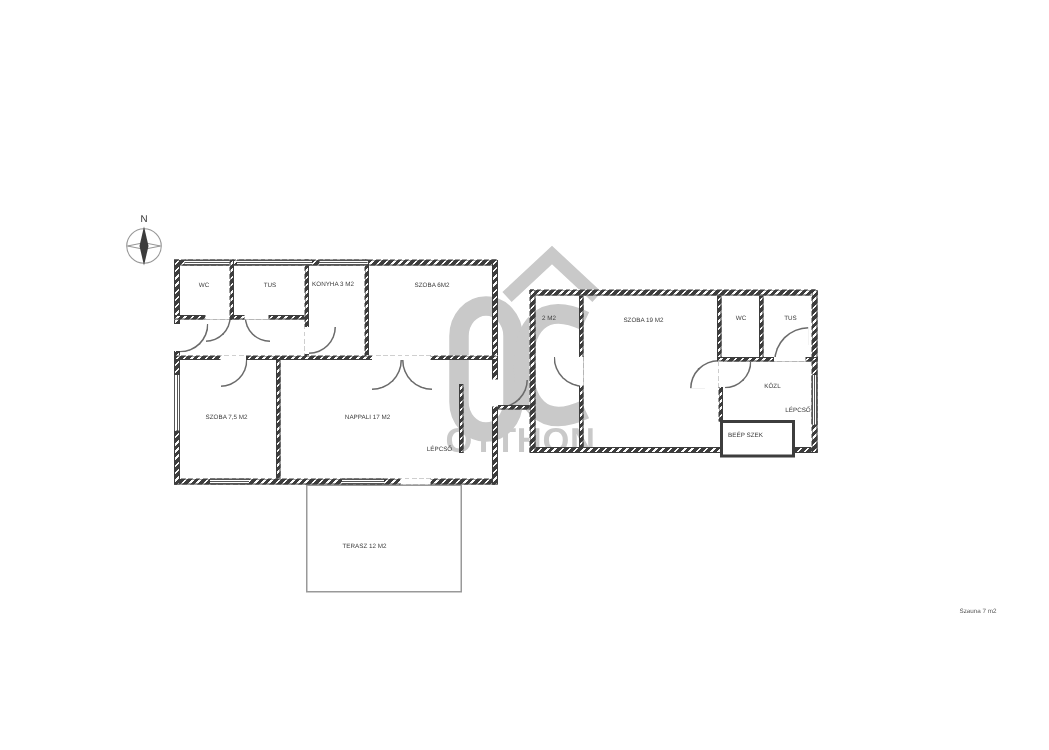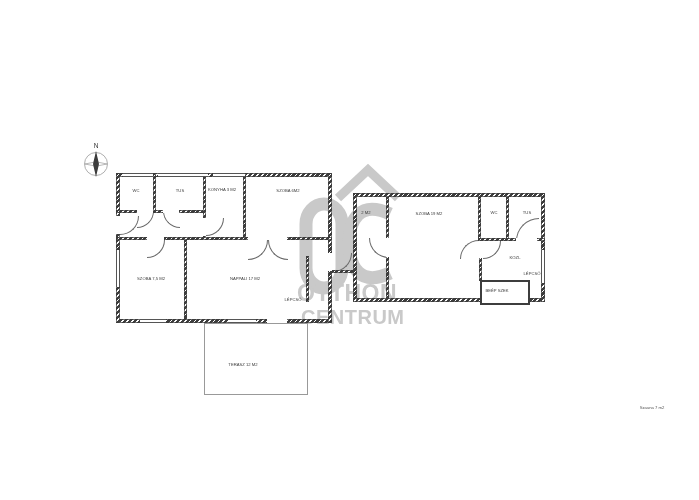--- a/index.html
+++ b/index.html
@@ -33,21 +33,20 @@
 <body>
 
 <div class="plan">
 
   <svg class="logo" width="110" height="135" viewBox="0 0 110 135">
     <path d="M43,35 L73,7 L103,35" fill="none" stroke="#c9c9c9" stroke-width="9"></path>
     <rect x="11" y="41" width="36" height="84" rx="18" ry="20" fill="none" stroke="#c9c9c9" stroke-width="13"></rect>
     <path d="M95,51 C65,37 54,57 54,80 C54,104 65,124 95,110" fill="none" stroke="#c9c9c9" stroke-width="13"></path>
   </svg>
   <div class="wm wm1">OTTHON</div>
-  <div class="wm wm2">CENTRUM</div>
 
   <svg class="compass" width="36" height="46" viewBox="0 0 36 46">
     <circle cx="18" cy="26" r="11.5" fill="none" stroke="#999" stroke-width="0.8"></circle>
     <polygon points="7,26 18,23.8 29,26 18,28.2" fill="#fff" stroke="#888" stroke-width="0.6"></polygon>
     <polygon points="18,13 21,26 18,39 15,26" fill="#3c3c3c"></polygon>
     <text x="18" y="10" text-anchor="middle" font-size="6.5" fill="#333">N</text>
   </svg>
 
   <div class="w" style="left:116px;top:173px;width:216px;height:4px"></div>
   <div class="w" style="left:116px;top:319px;width:216px;height:4px"></div>

